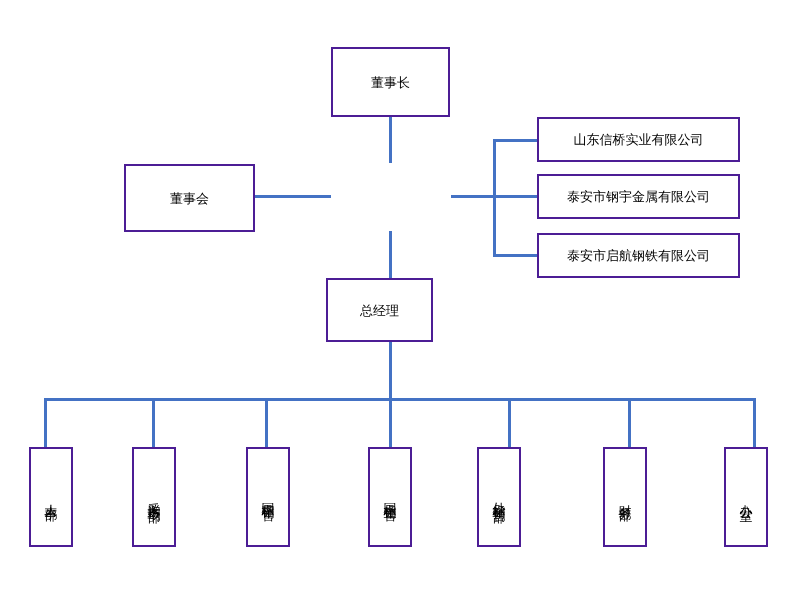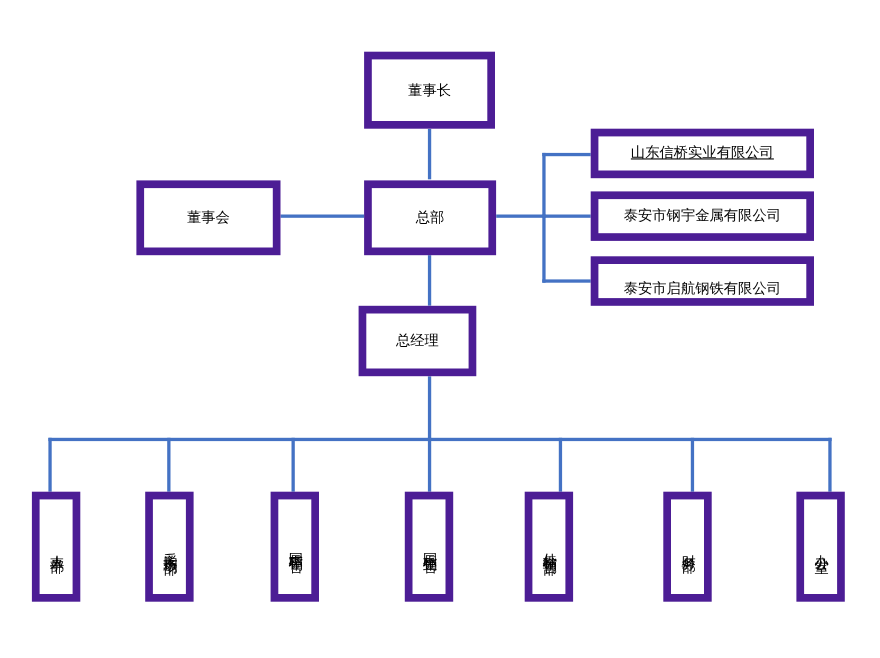--- a/index.html
+++ b/index.html
@@ -14,21 +14,21 @@
     overflow: hidden;
   }
   #chart {
     position: relative;
     width: 800px;
     height: 598px;
   }
   .node {
     position: absolute;
     box-sizing: border-box;
-    border: 7px solid #4c1d95;
+    border: 2px solid #4c1d95;
     background: #ffffff;
     display: flex;
     align-items: center;
     justify-content: center;
     text-align: center;
     color: #000000;
     font-size: 13px;
     line-height: 17px;
     z-index: 3;
   }
@@ -75,33 +75,30 @@
   <div class="conn" style="left:753px; top:398px; width:3px; height:50px;"></div>
 
   <div class="node" style="left:331px; top:47px; width:119px; height:70px;">
     <span>董事长</span>
   </div>
 
   <div class="node" style="left:124px; top:164px; width:131px; height:68px;">
     <span>董事会</span>
   </div>
 
-  <div class="node" style="left:331px; top:164px; width:120px; height:68px;">
-    <span>总部</span>
-  </div>
 
-  <div class="node" style="left:537px; top:117px; width:203px; height:45px;text-decoration:underline;">
+  <div class="node" style="left:537px; top:117px; width:203px; height:45px;">
     <span>山东信桥实业有限公司</span>
   </div>
 
   <div class="node" style="left:537px; top:174px; width:203px; height:45px;">
     <span>泰安市钢宇金属有限公司</span>
   </div>
 
-  <div class="node" style="left:537px; top:233px; width:203px; height:45px;align-items:flex-end;">
+  <div class="node" style="left:537px; top:233px; width:203px; height:45px;">
     <span>泰安市启航钢铁有限公司</span>
   </div>
 
   <div class="node" style="left:326px; top:278px; width:107px; height:64px;">
     <span>总经理</span>
   </div>
 
   <div class="node vertical" style="left:29px; top:447px; width:44px; height:100px;">
     <span>人事部</span>
   </div>

